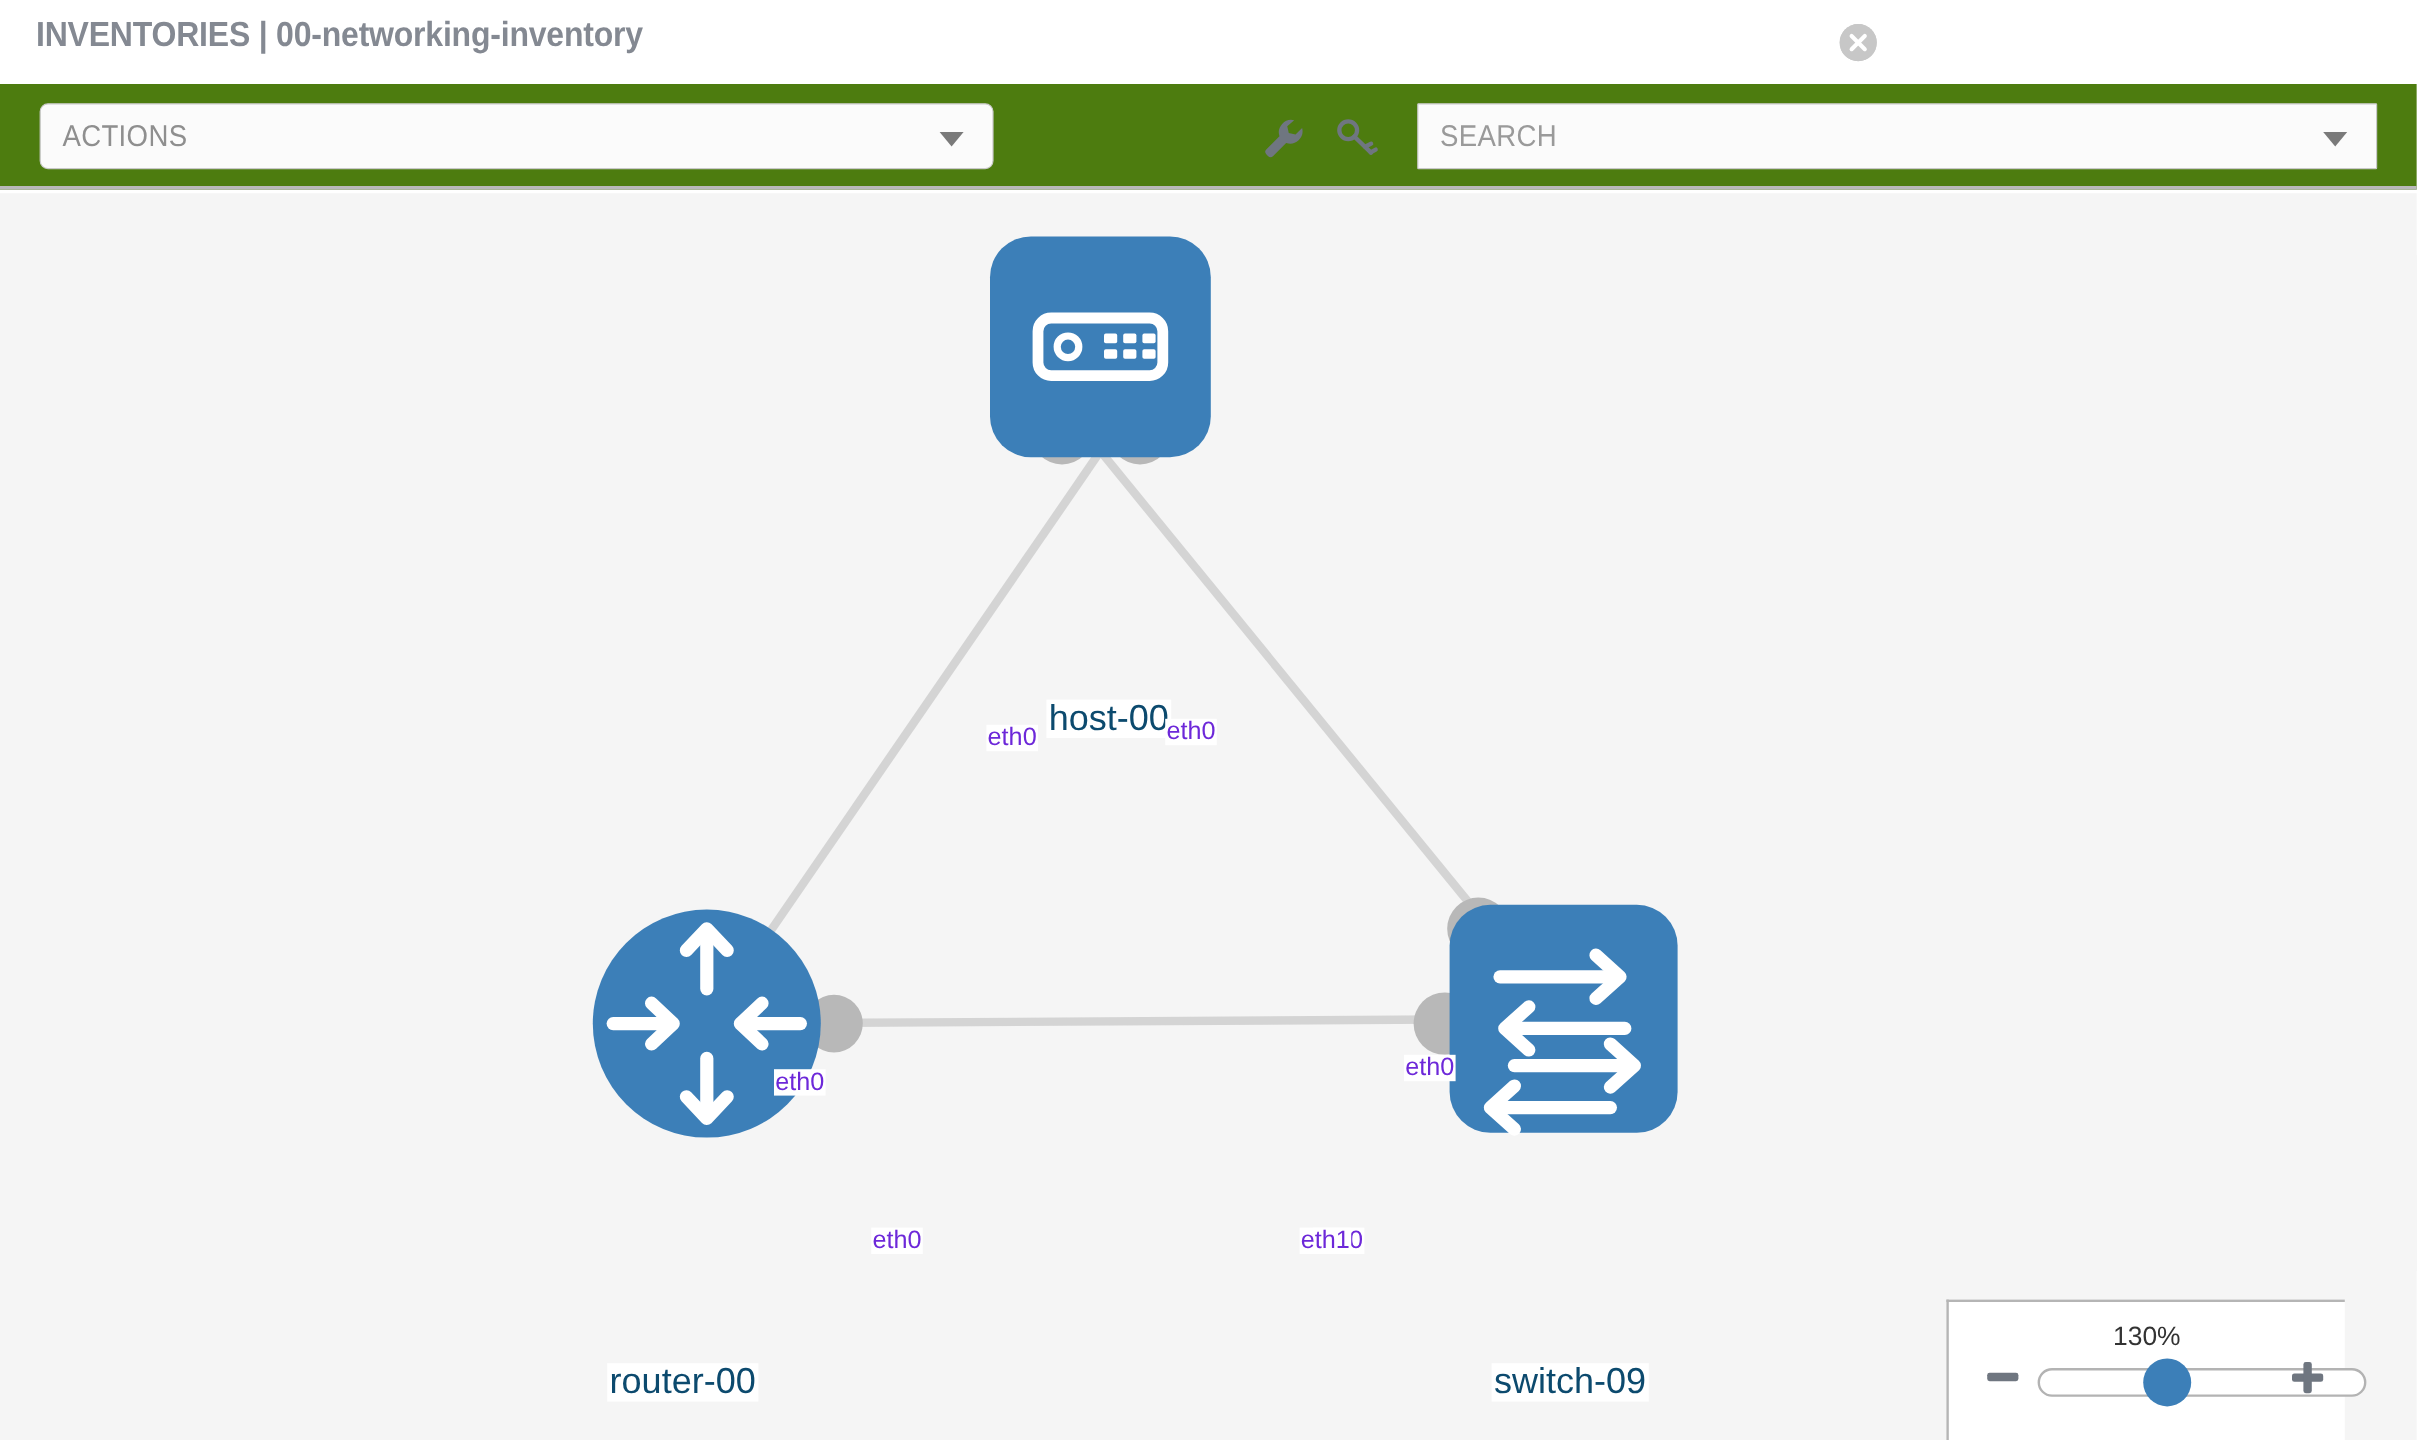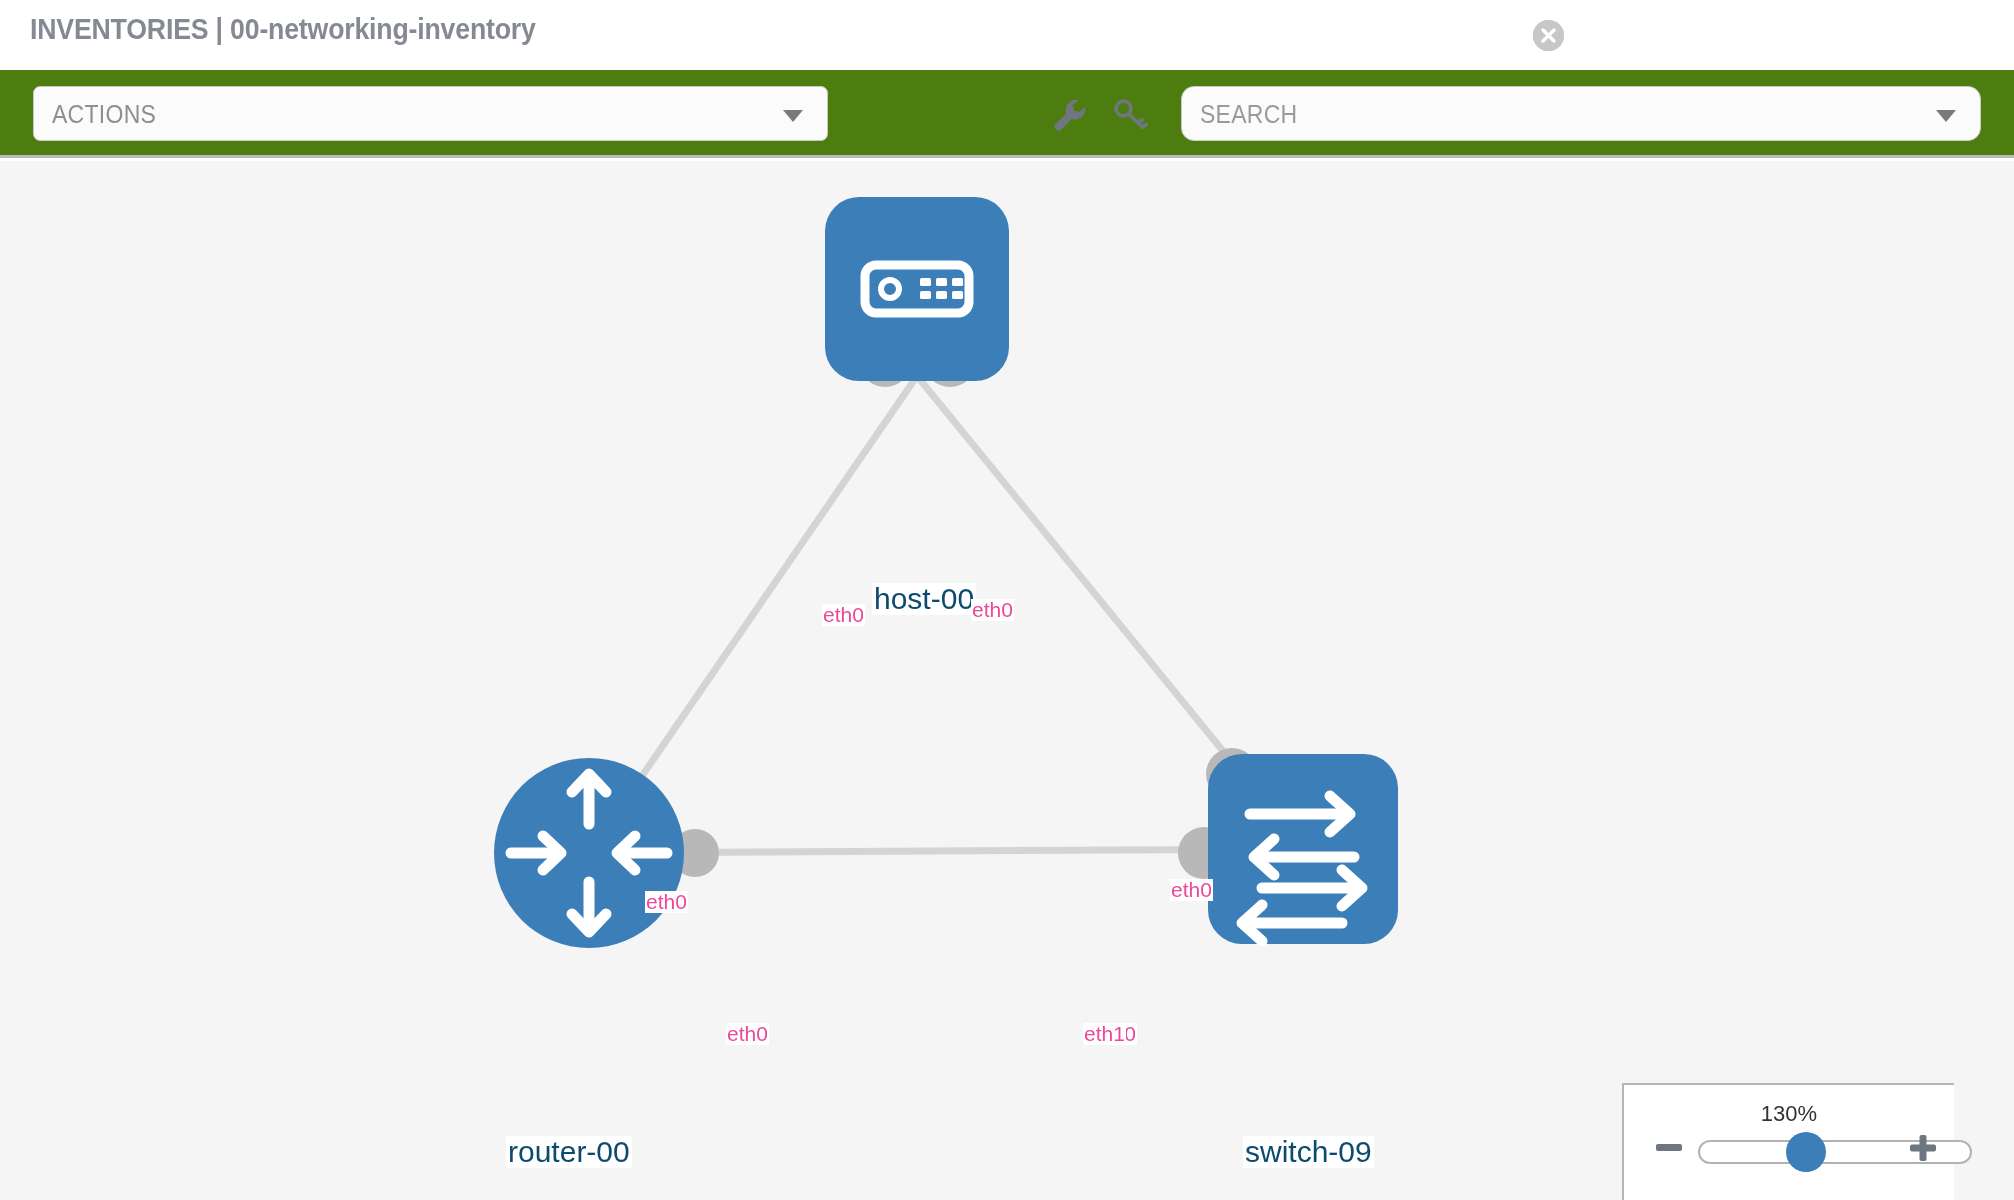--- a/index.html
+++ b/index.html
@@ -86,21 +86,21 @@
     cursor: pointer;
   }
   .tool-icon.wrench { left: 1048px; }
   .tool-icon.key    { left: 1110px; }
   .search-select {
     position: absolute;
     left: 1181px; top: 16px;
     width: 800px; height: 55px;
     background: #fbfbfb;
     border: 1px solid #c9c9c9;
-    border-radius: 13px;
+    border-radius: 1px;
     cursor: text;
   }
   .search-select .sel-label {
     position: absolute;
     left: 18px; top: 13px;
     font-size: 25px;
     color: #9a9a9a;
     letter-spacing: 0.3px;
     transform: scaleX(0.92);
     transform-origin: left center;
@@ -126,21 +126,21 @@
     font-size: 30px;
     color: #0c4a6e;
     background: #ffffff;
     white-space: nowrap;
     line-height: 1.05;
     padding: 0 2px;
   }
   .iface-label {
     position: absolute;
     font-size: 21px;
-    color: #ec4899;
+    color: #6d28d9;
     background: #ffffff;
     white-space: nowrap;
     line-height: 1.05;
     padding: 0 1px;
   }
 
   
   .zoom-panel {
     position: absolute;
     left: 1622px; top: 1083px;

